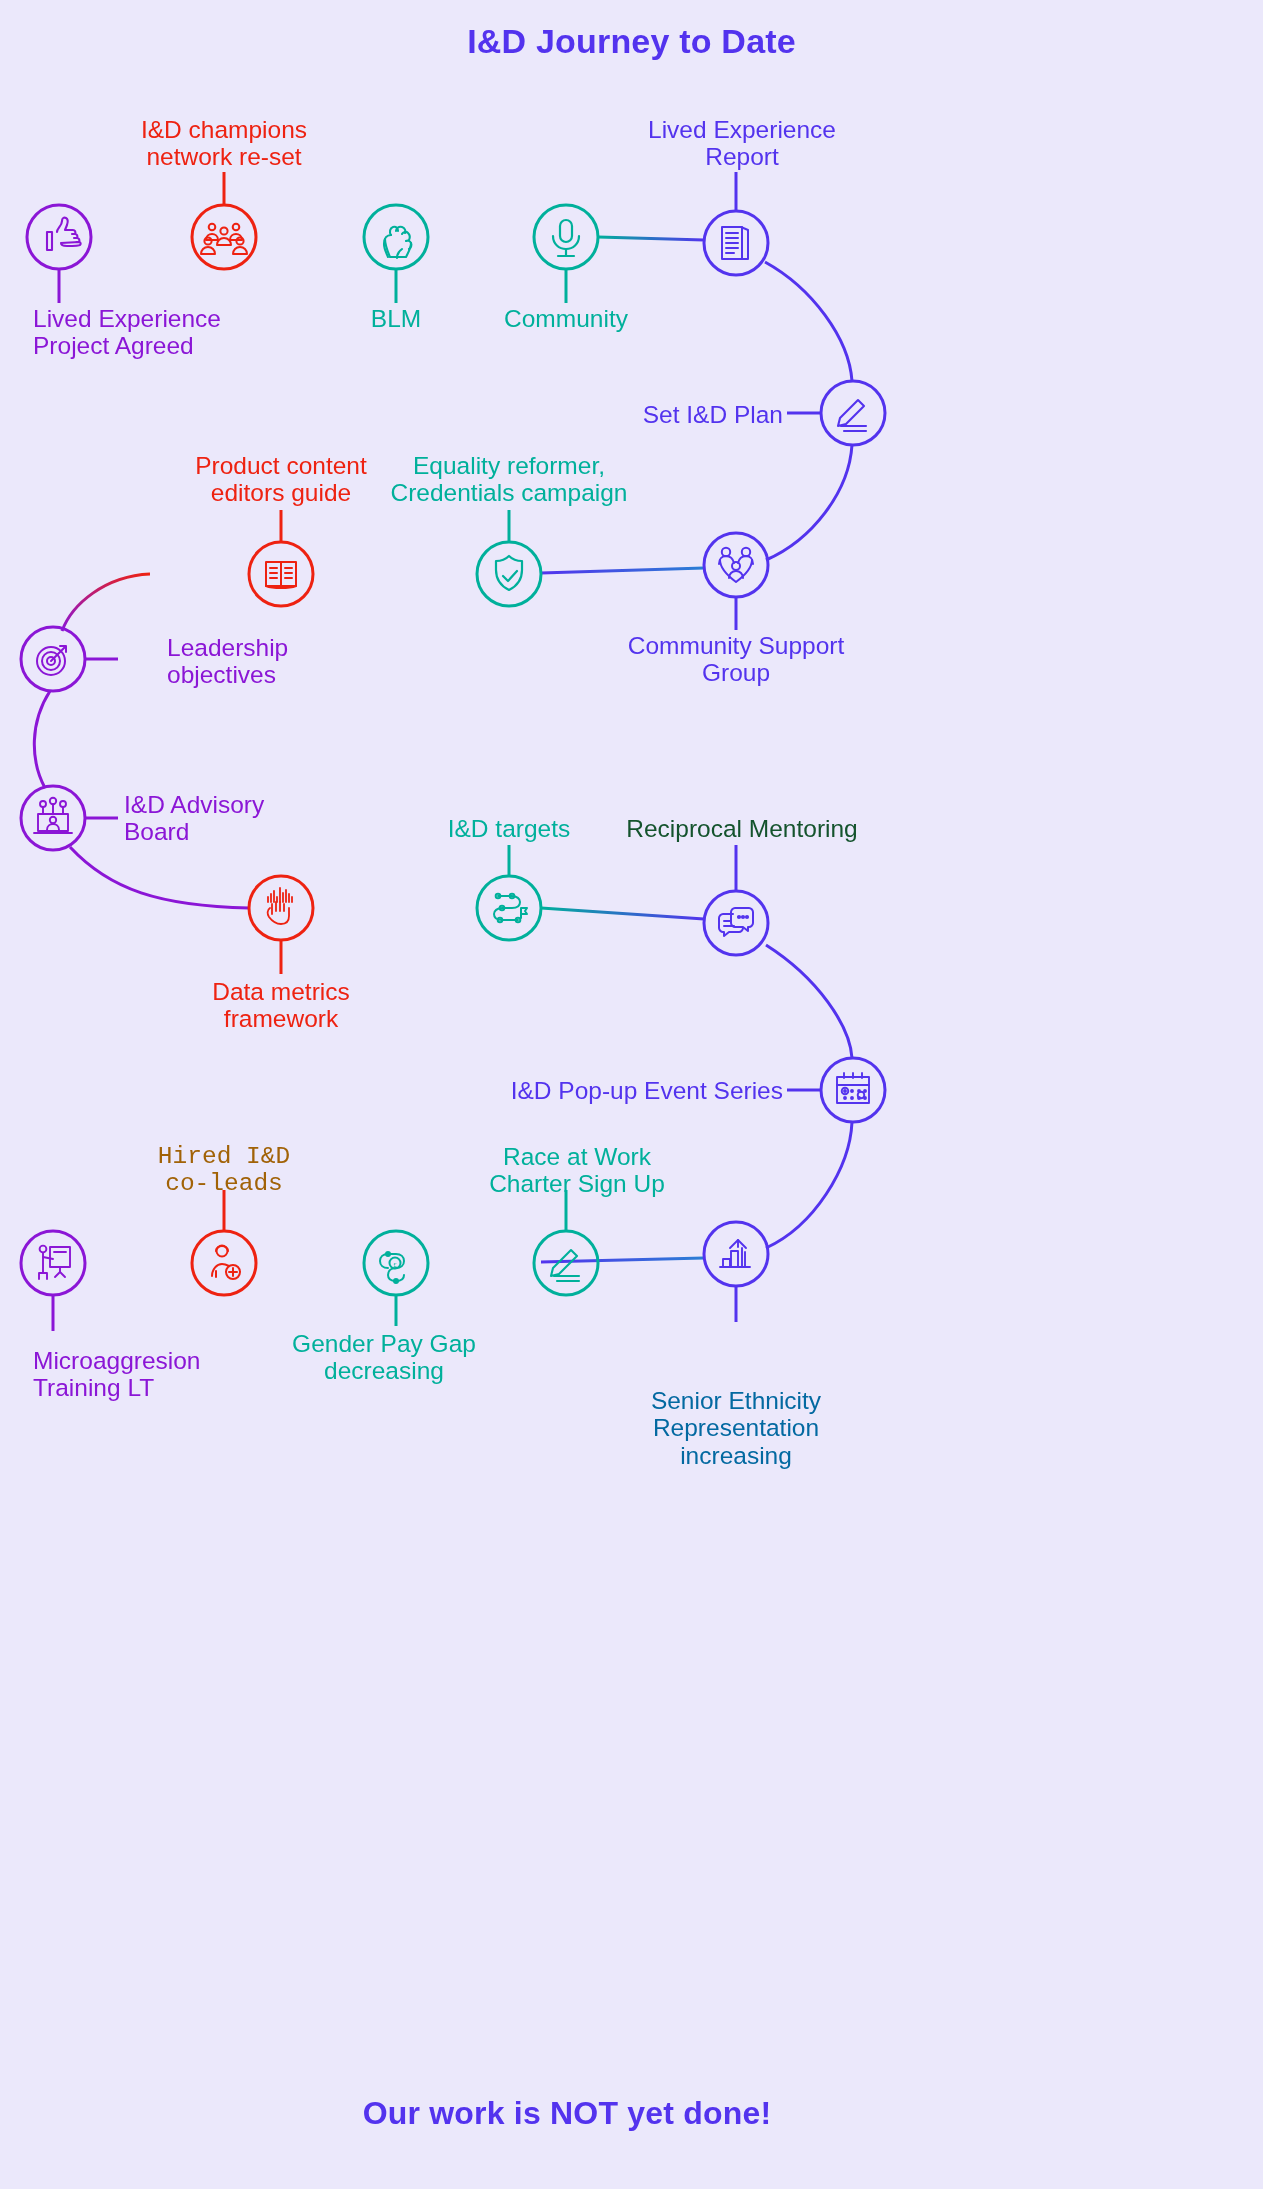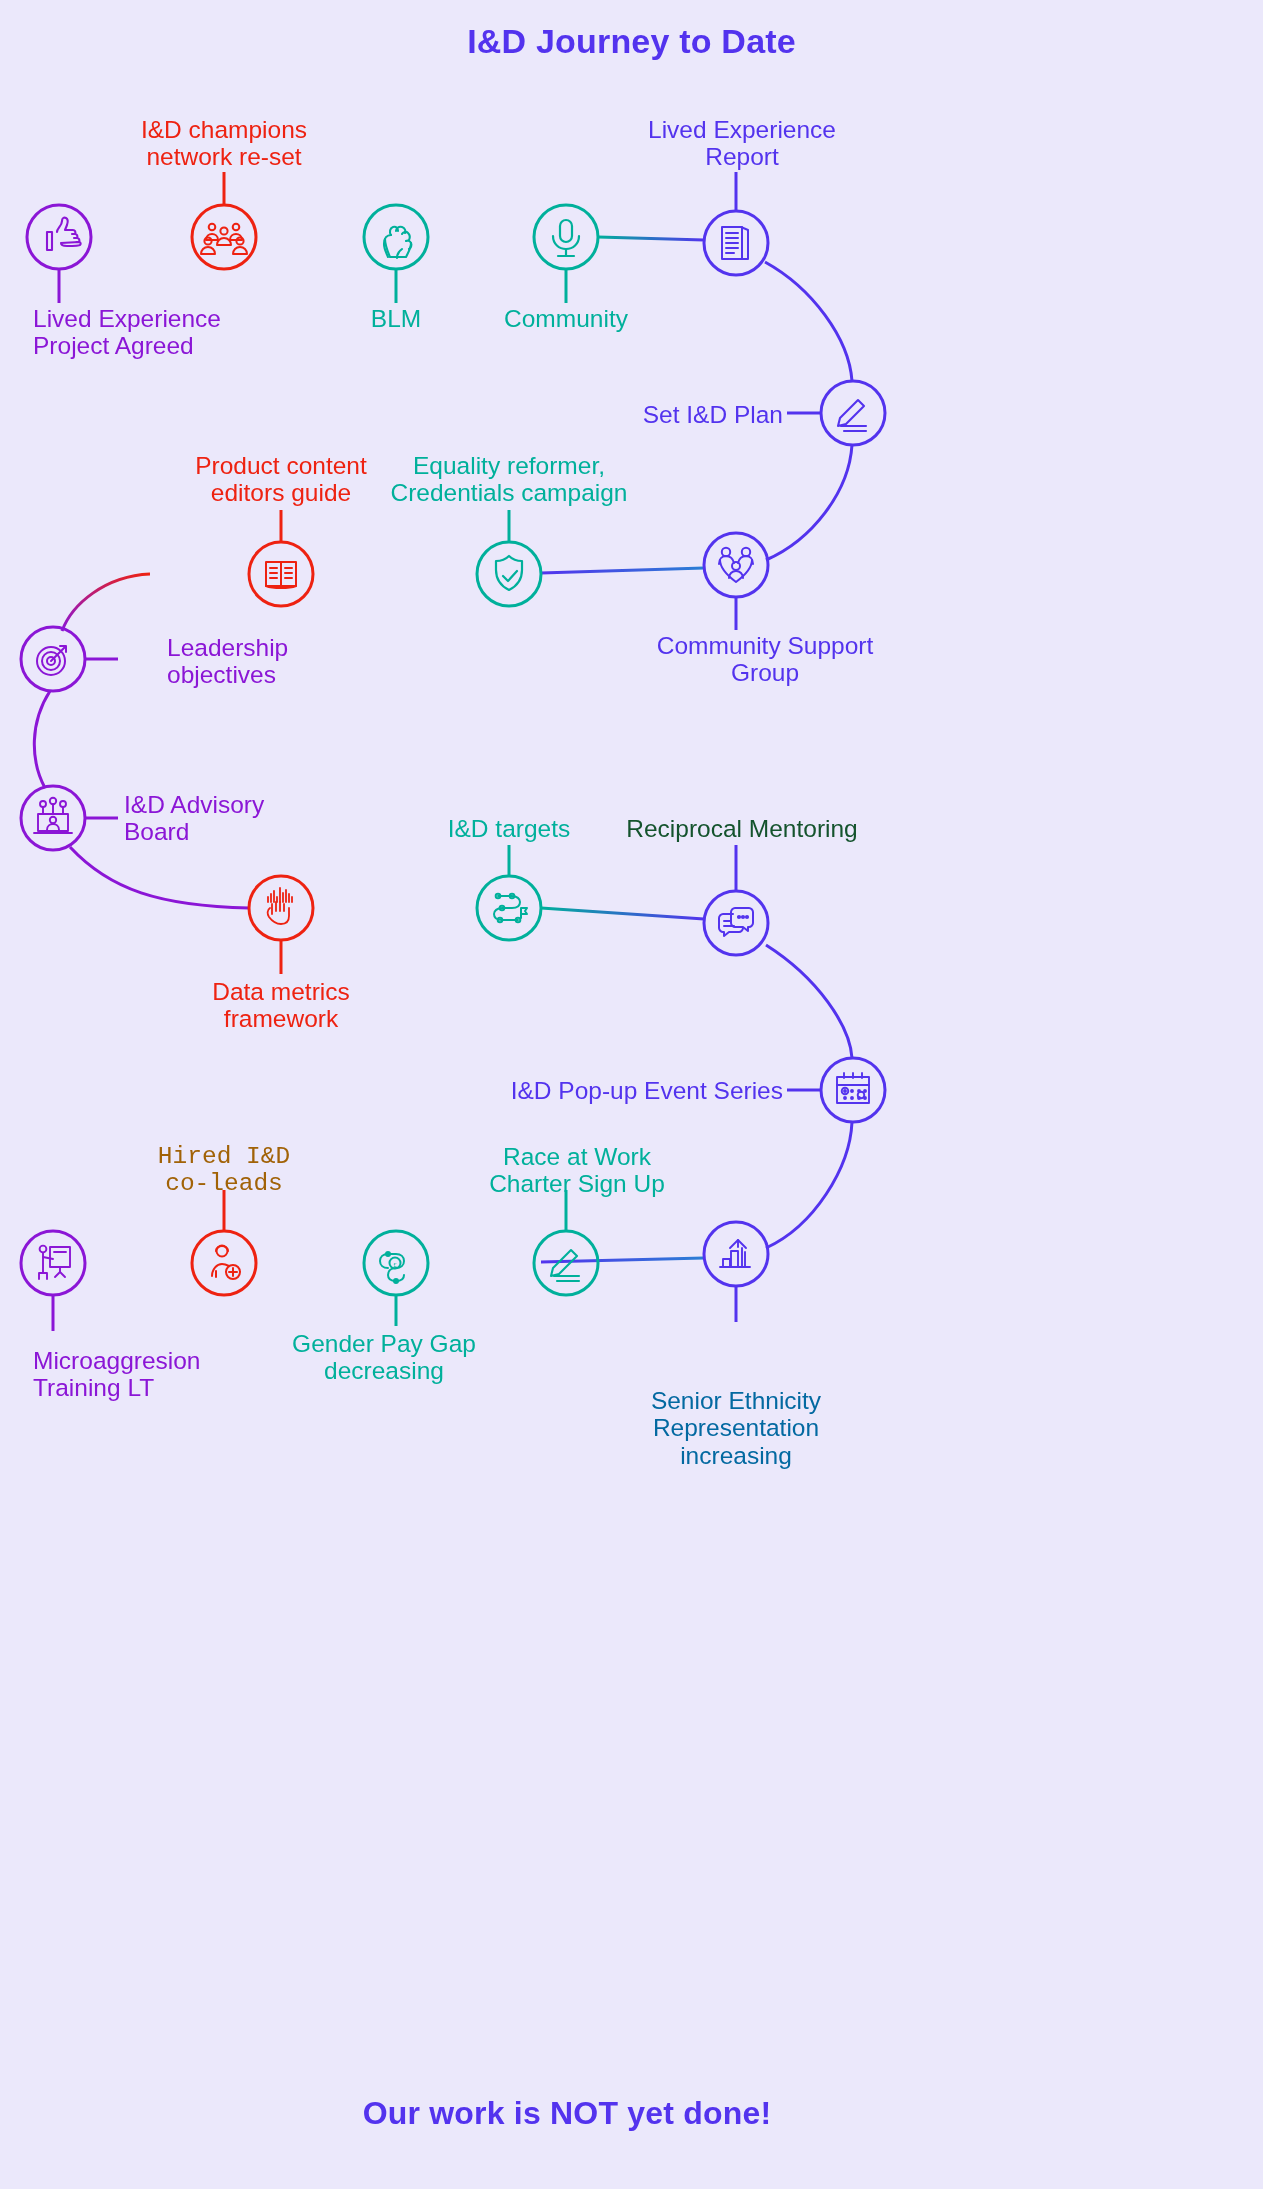--- a/index.html
+++ b/index.html
@@ -395,21 +395,21 @@
   <div id="labels">
       <div class="lbl l" style="color: rgb(139, 22, 214); left: 33px; top: 305px;">Lived Experience
 Project Agreed</div>
       <div class="lbl c" style="color: rgb(238, 34, 17); left: 224px; top: 116px;">I&amp;D champions
 network re-set</div>
       <div class="lbl c" style="color: rgb(0, 176, 155); left: 396px; top: 305px;">BLM</div>
       <div class="lbl c" style="color: rgb(0, 176, 155); left: 566px; top: 305px;">Community</div>
       <div class="lbl c" style="color: rgb(83, 51, 238); left: 742px; top: 116px;">Lived Experience
 Report</div>
       <div class="lbl r" style="color: rgb(83, 51, 238); right: 480px; top: 401px;">Set I&amp;D Plan</div>
-      <div class="lbl c" style="color: rgb(83, 51, 238); left: 736px; top: 632px; margin-left: 29px;">Community Support
+      <div class="lbl c" style="color: rgb(83, 51, 238); left: 736px; top: 632px;">Community Support
 Group</div>
       <div class="lbl c" style="color: rgb(0, 176, 155); left: 509px; top: 452px;">Equality reformer,
 Credentials campaign</div>
       <div class="lbl c" style="color: rgb(238, 34, 17); left: 281px; top: 452px;">Product content
 editors guide</div>
       <div class="lbl l" style="color: rgb(139, 22, 214); left: 124px; top: 634px; margin-left: 43px;">Leadership
 objectives</div>
       <div class="lbl l" style="color: rgb(139, 22, 214); left: 124px; top: 791px;">I&amp;D Advisory
 Board</div>
       <div class="lbl c" style="color: rgb(238, 34, 17); left: 281px; top: 978px;">Data metrics

